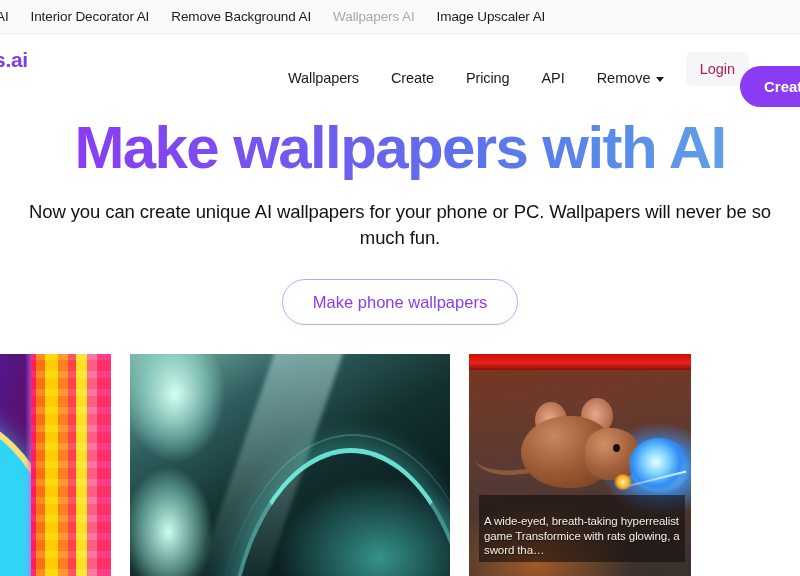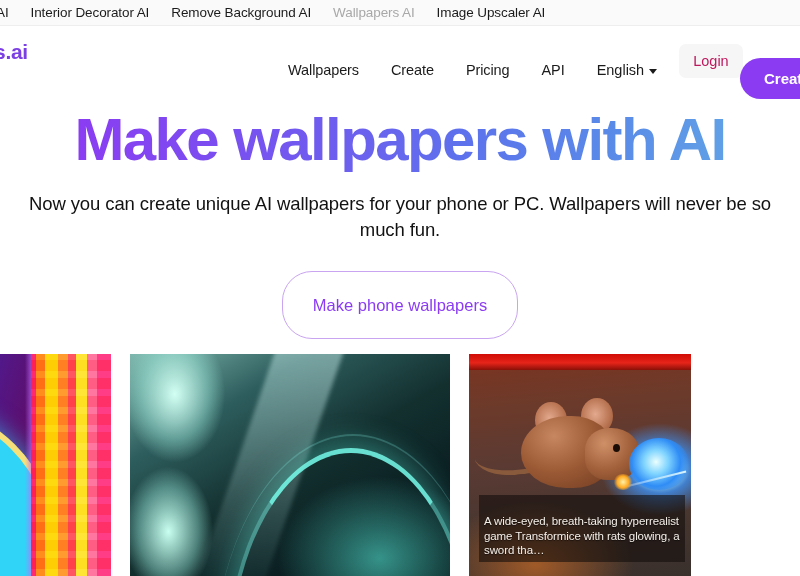--- a/index.html
+++ b/index.html
@@ -6,21 +6,21 @@
   html, body {
     width: 800px; height: 576px;
     overflow: hidden;
     background: #ffffff;
     font-family: "Liberation Sans", sans-serif;
     -webkit-font-smoothing: antialiased;
   }
 
   
   .topbar {
-    height: 26px;
+    height: 34px;
     background: #fafafa;
     border-bottom: 1px solid #eeeeee;
     display: flex;
     align-items: center;
     gap: 22px;
     padding-left: 0px;
     white-space: nowrap;
     overflow: hidden;
   }
   .topbar-item {
@@ -142,21 +142,21 @@
     display: flex;
     justify-content: center;
     gap: 14px;
   }
   .pill {
     font-size: 16.5px;
     color: #8b3cf2;
     background: #ffffff;
     border: 1px solid #c9a4f0;
     border-radius: 30px;
-    padding: 25px 30px;
+    padding: 14px 30px;
     cursor: pointer;
     font-family: inherit;
     line-height: 1;
     white-space: nowrap;
   }
 
   
   .gallery {
     position: absolute;
     top: 354px;
@@ -350,21 +350,21 @@
 <div class="header">
   <span class="logo">s.ai</span>
 
   <div class="nav">
     <span class="nav-link">Wallpapers</span>
     <span class="nav-link">Create</span>
     <span class="nav-link">Pricing</span>
     <span class="nav-link">API</span>
 
     <span class="lang">
-      <span>English</span>
+      <span>Remove</span>
       <span class="caret"></span>
     </span>
 
     <button class="login-btn">Login</button>
   </div>
 
   <button class="create-btn">Create</button>
 </div>
 
 <div class="hero">

